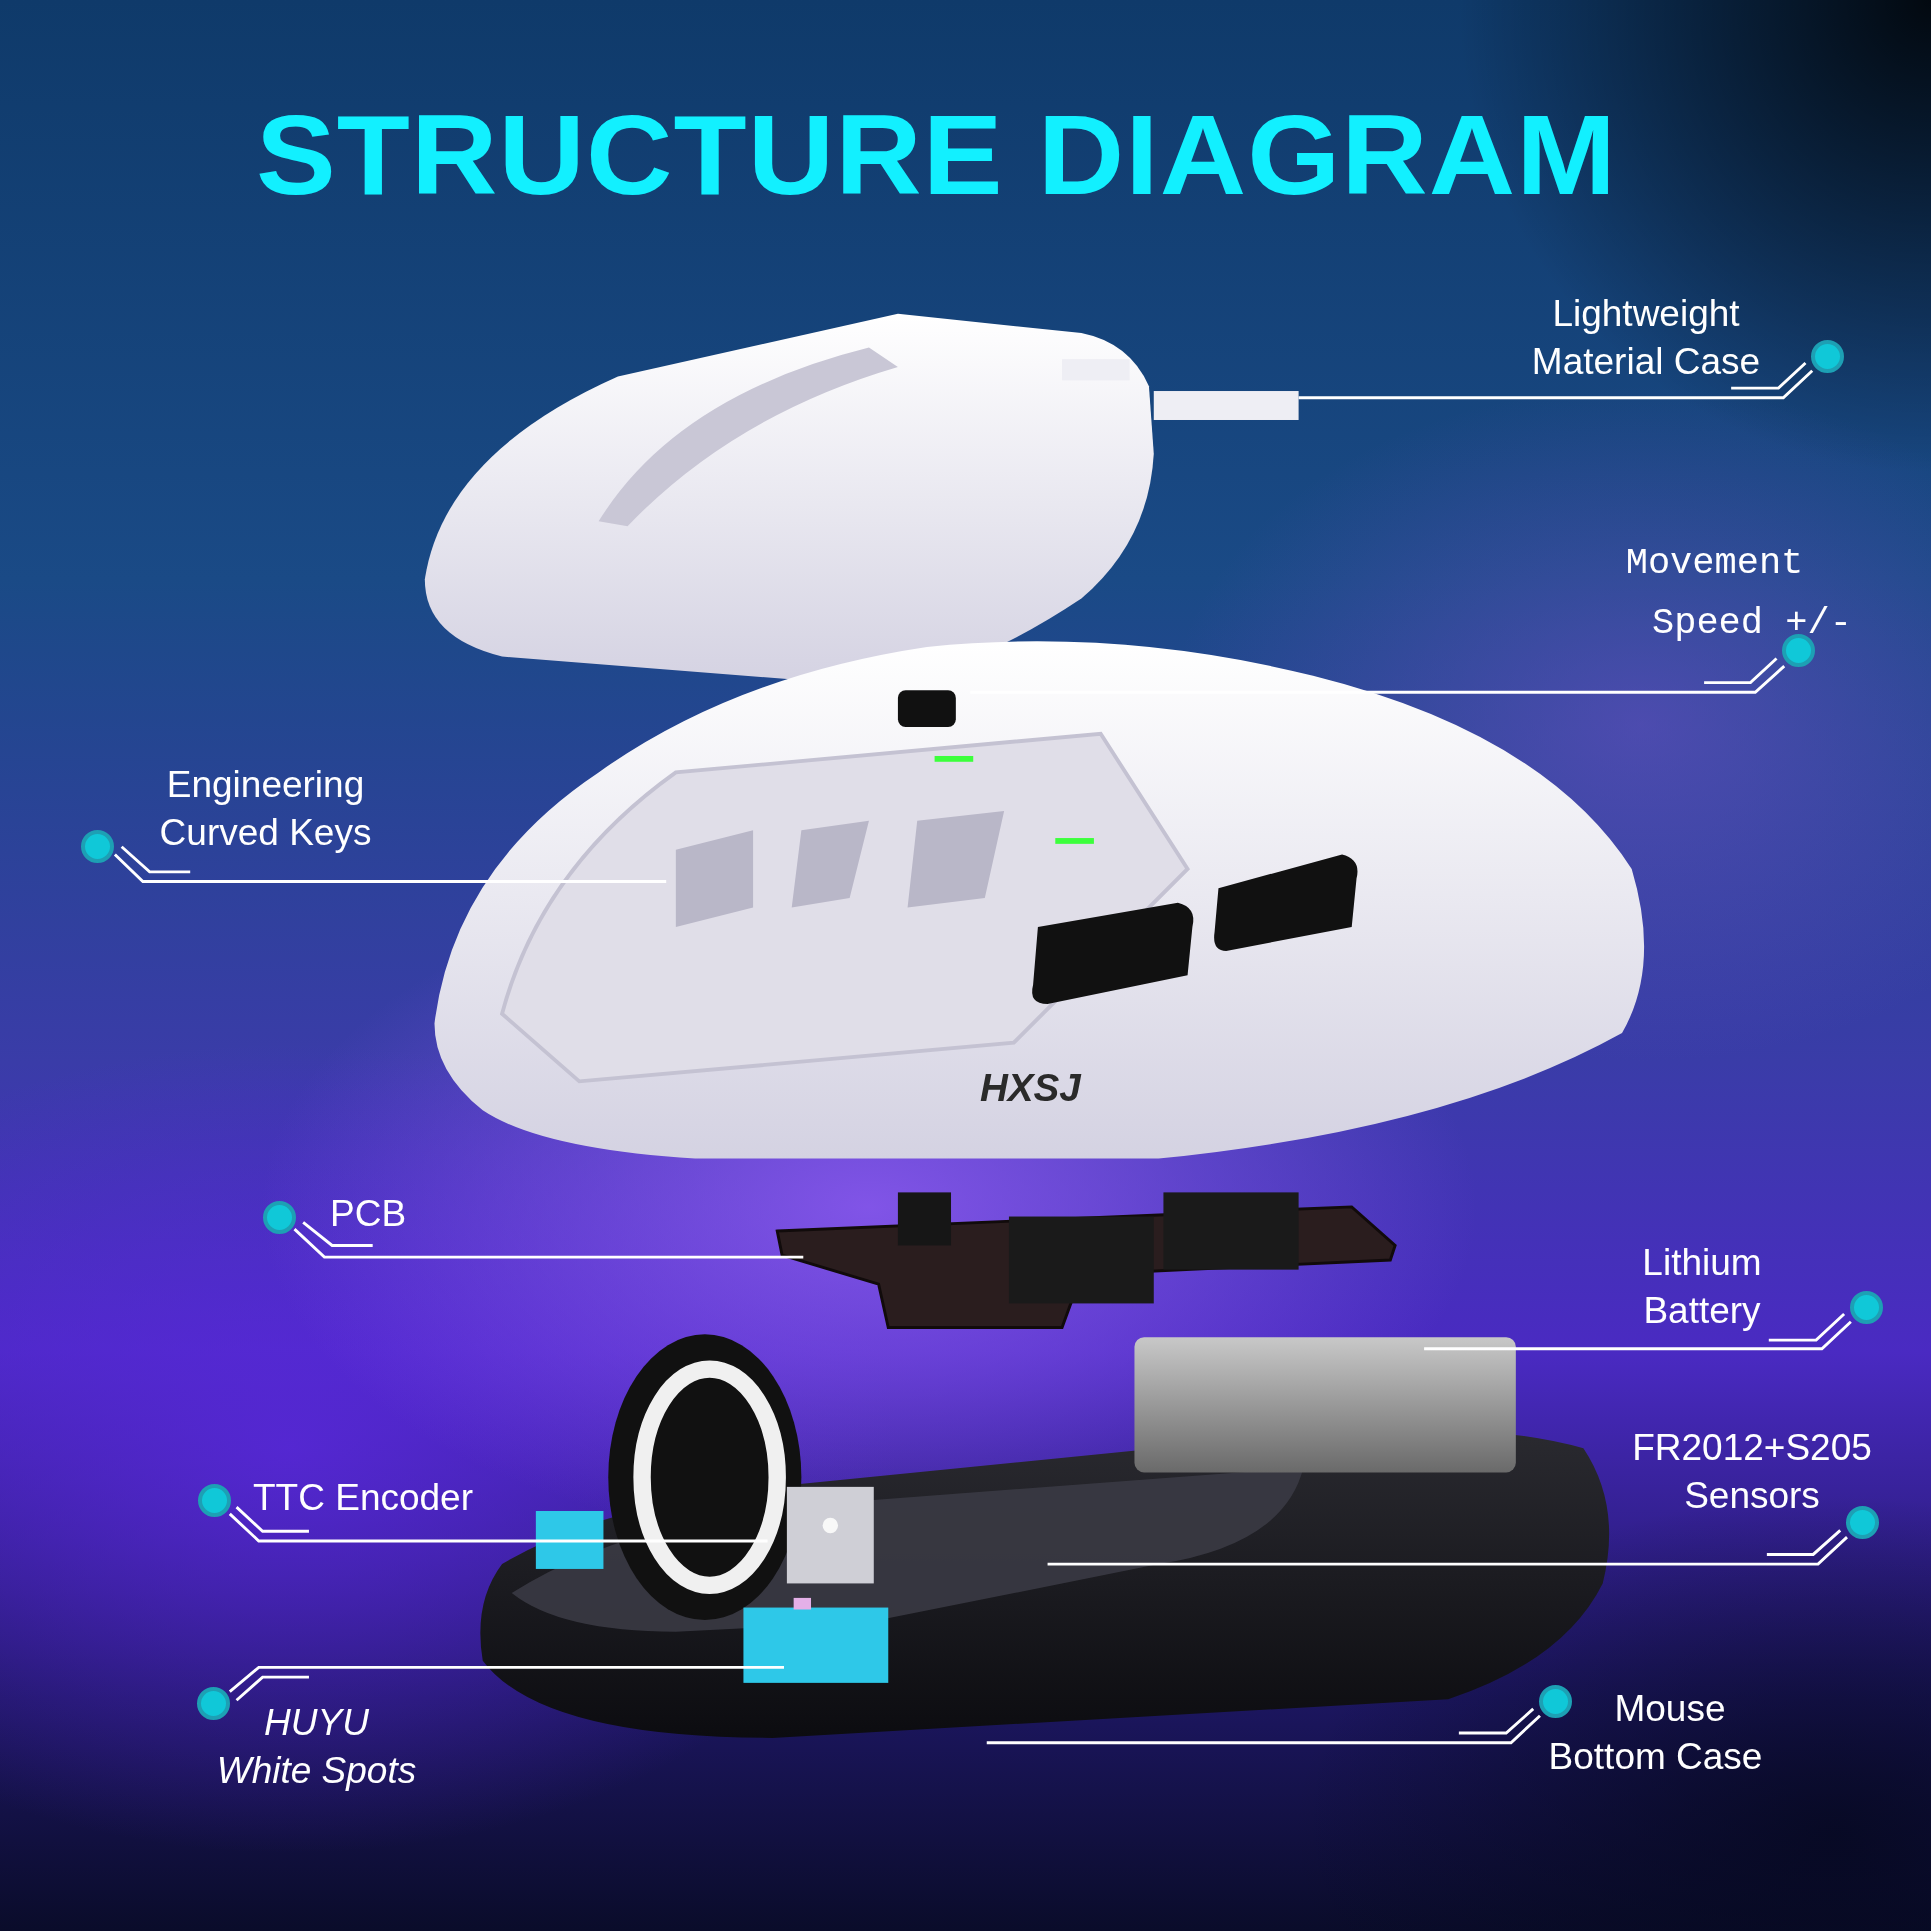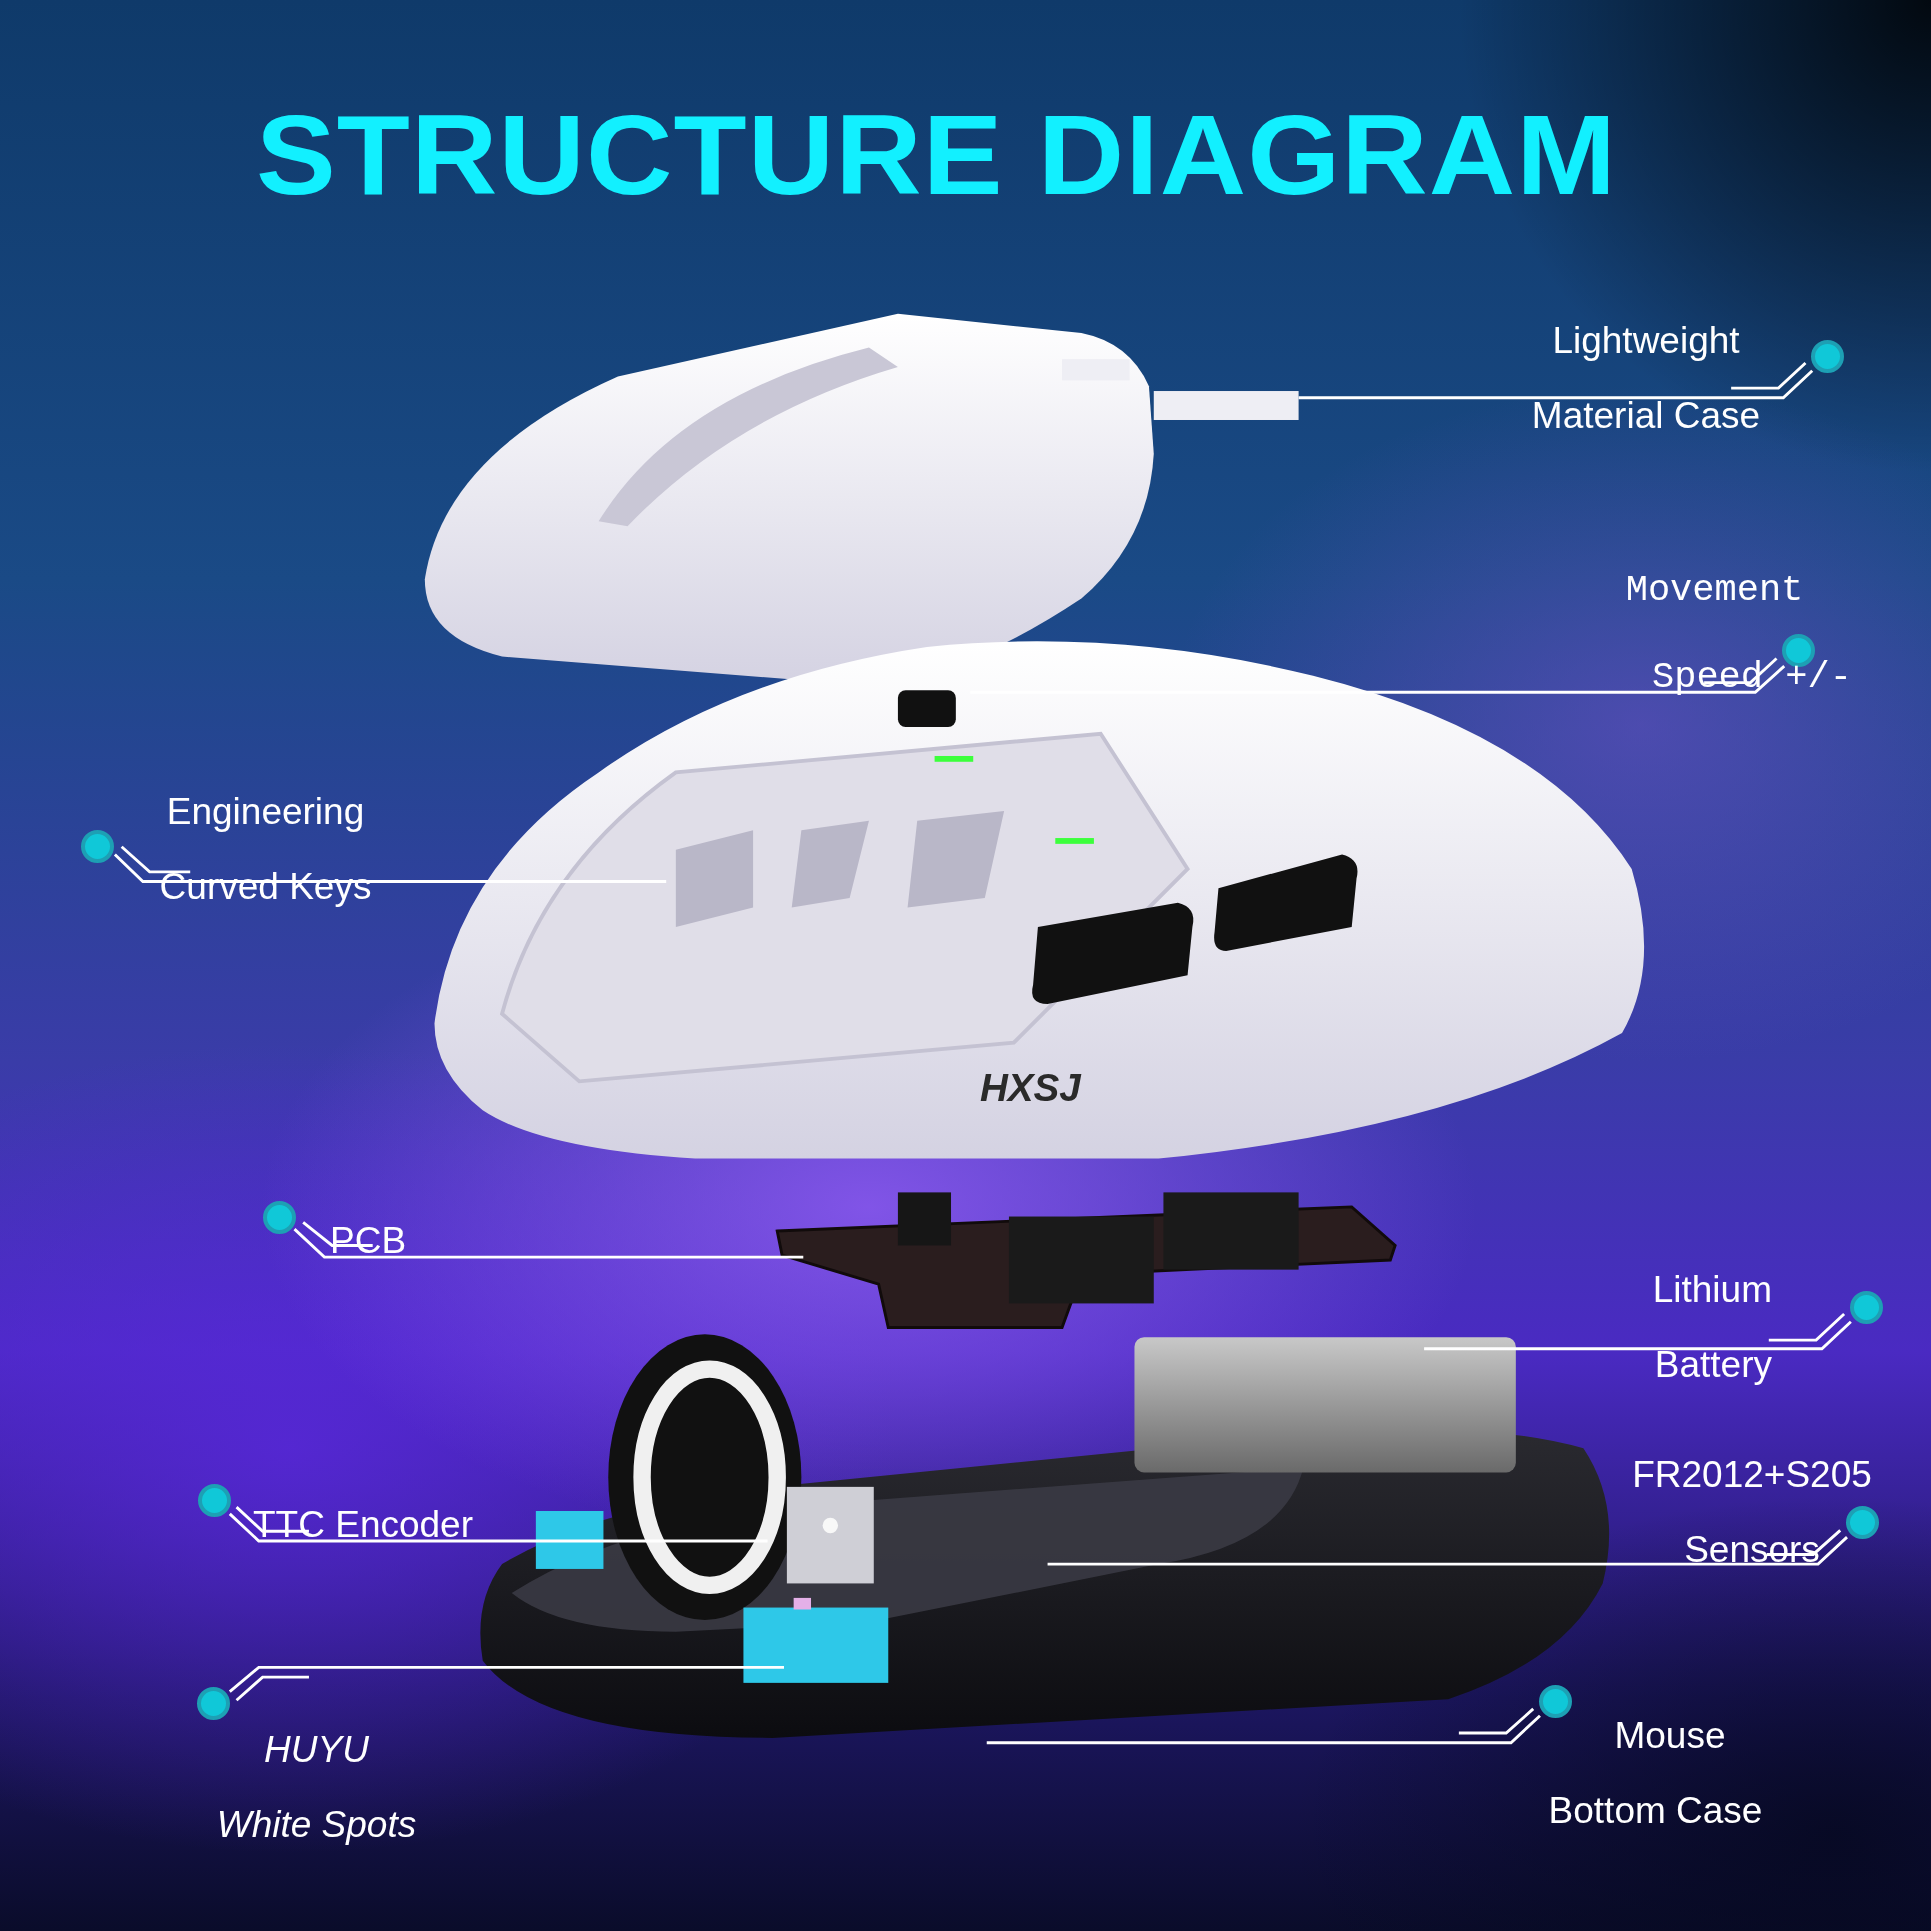--- a/index.html
+++ b/index.html
@@ -20,21 +20,21 @@
   }
   .title {
     position: absolute; left: 0; right: 0; top: 89px; text-align: center;
     font-size: 114px; font-weight: bold; color: #12f0ff; letter-spacing: 1px;
     transform: translateX(-29px) scaleX(1.05);
   }
   .label {
     position: absolute; color: #ffffff; font-size: 37px; line-height: 48px;
     text-align: center; white-space: nowrap;
   }
-  .label span { display: block; margin-top: 27px; }
+  .label span { display: block; }
   .dot {
     position: absolute; width: 33px; height: 33px; border-radius: 50%;
     background: #10c8d8; border: 4.8px solid #1da0b4; box-sizing: border-box;
   }
   svg.lines { position: absolute; left: 0; top: 0; }
   .part { position: absolute; }
 </style>
 </head>
 <body>
 
@@ -144,21 +144,21 @@
   <span>Engineering</span>
   <span>Curved Keys</span>
 </div>
 
 <div class="dot" style="left:263px;top:1201px;"></div>
 <div class="label" style="left:330px;top:1190px;text-align:right;">
   <span>PCB</span>
 </div>
 
 <div class="dot" style="left:1850px;top:1291px;"></div>
-<div class="label" style="left:1632px;top:1239px;width:140px;text-align:right;">
+<div class="label" style="left:1632px;top:1239px;width:140px;">
   <span>Lithium</span>
   <span>Battery</span>
 </div>
 
 <div class="dot" style="left:198px;top:1484px;"></div>
 <div class="label" style="left:253px;top:1474px;text-align:right;">
   <span>TTC Encoder</span>
 </div>
 
 <div class="dot" style="left:1846px;top:1506px;"></div>

